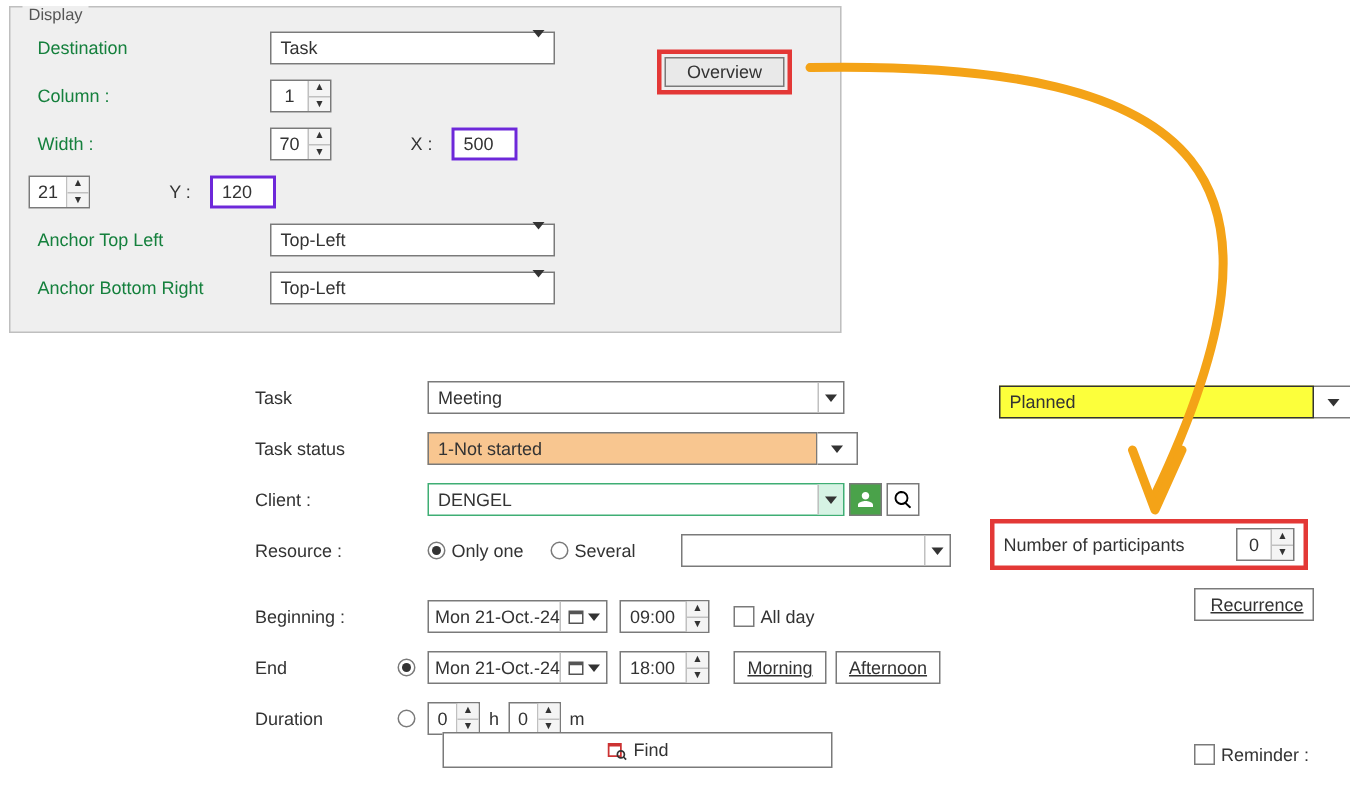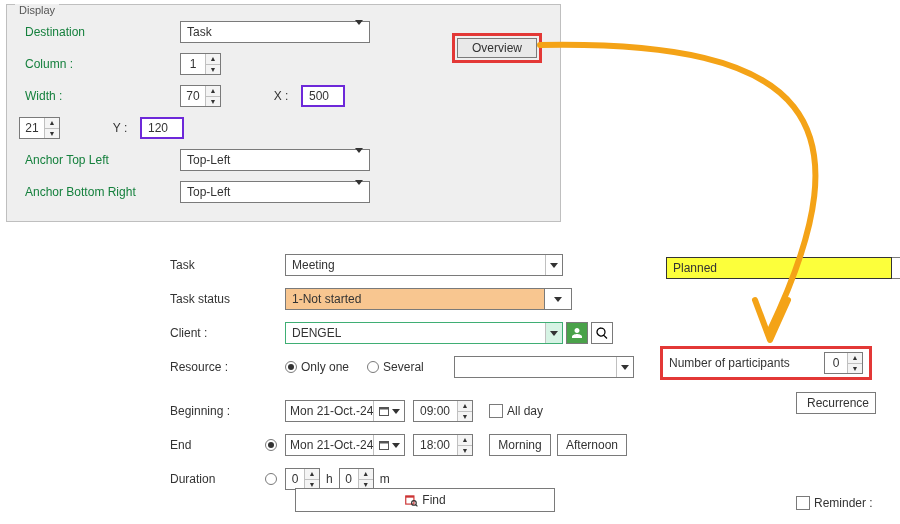--- a/index.html
+++ b/index.html
@@ -109,21 +109,21 @@
     background: #fff;
     box-sizing: border-box;
     display: inline-flex;
     align-items: center;
     padding: 0 6px;
   }
 
   
   .overview-wrap {
     position: absolute;
-    left: 445px;
+    left: 431px;
     top: 28px;
     width: 90px;
     height: 30px;
     border: 3px solid #e33836;
     box-sizing: border-box;
     display: flex;
     align-items: center;
     justify-content: center;
   }
   .overview-btn {
@@ -281,20 +281,21 @@
   .btn {
     height: 22px;
     border: 1px solid #7a7a7a;
     background: #fff;
     display: inline-flex;
     align-items: center;
     justify-content: center;
     padding: 0 8px;
     box-sizing: border-box;
     font-size: 12px;
+    text-decoration: underline;
   }
 
   
   .participants-wrap {
     position: absolute;
     left: 660px;
     top: 346px;
     width: 212px;
     height: 34px;
     border: 3px solid #e33836;
@@ -565,21 +566,21 @@
           <span>▲</span>
           <span>▼</span>
         </span>
     </div>
     <span style="margin-left:6px">m</span>
   </div>
 </div>
 
 <div class="planned">
   <div style="display:inline-flex">
-    <div class="sel yellow" style="width:226px">
+    <div class="sel yellow" style="width:210px">
       <span class="txt">Planned</span>
     </div>
     <div class="sel" style="width:18px;border-left:0">
       <span class="caret-btn" style="border-left:0;width:100%">
           <span class="caret-down-shape"></span>
         </span>
     </div>
   </div>
 </div>
 

